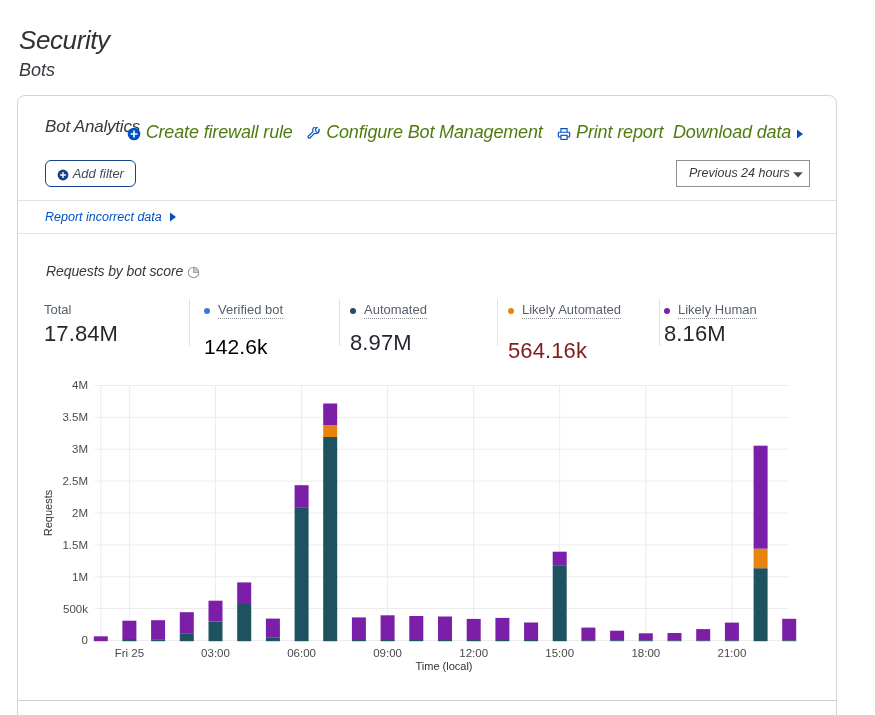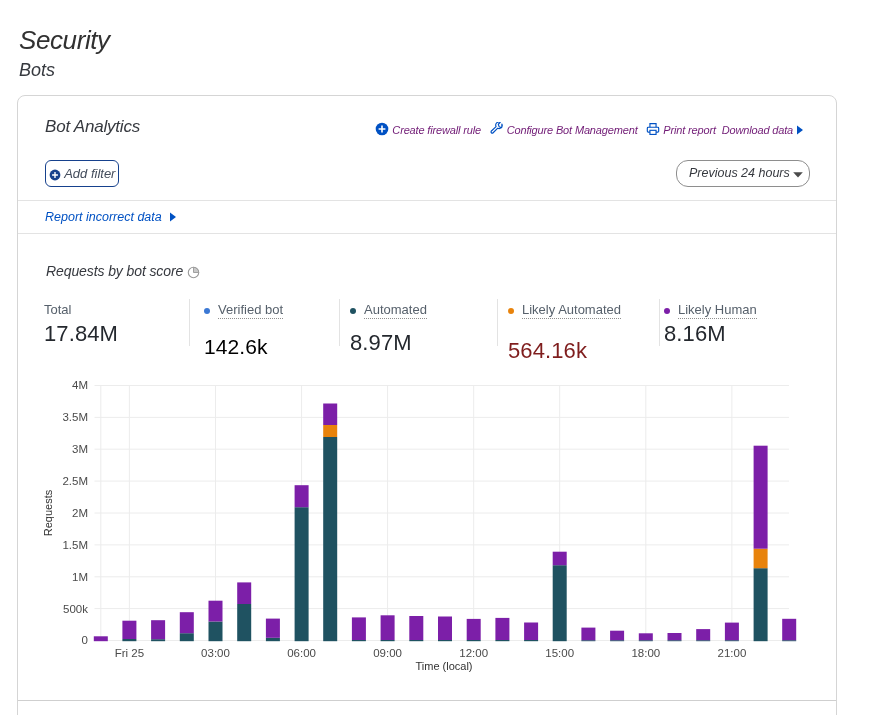--- a/index.html
+++ b/index.html
@@ -6,42 +6,42 @@
 .abs { position:absolute;font-style:italic; }
 </style></head>
 <body>
 <div class="abs" style="left:19px;top:25px;font-size:26px;letter-spacing:-0.4px;color:#313131">Security</div>
 <div class="abs" style="left:19px;top:60px;font-size:18px;color:#36393f">Bots</div>
 
 <div class="abs" style="left:17px;top:95px;width:820px;height:900px;border:1px solid #d5d5d5;border-radius:8px"></div>
 
 <div class="abs" style="left:45px;top:117px;font-size:17px;letter-spacing:-0.2px;color:#36393f">Bot Analytics</div>
 
-<div class="abs" style="right:71px;top:122px;text-align:right;font-size:11px;letter-spacing:-0.15px;color:#701a75;white-space:nowrap">
+<div class="abs" style="right:71px;top:122px;text-align:right;font-size:18px;letter-spacing:-0.15px;color:#4d7c0f;white-space:nowrap">
   <svg width="14" height="14" viewBox="0 0 14 14" style="vertical-align:-2.5px">
       <circle cx="7" cy="7" r="6.3" fill="#0051c3"></circle>
       <path d="M7 3.6v6.8M3.6 7h6.8" stroke="#fff" stroke-width="1.6"></path>
     </svg>&nbsp;Create firewall rule&nbsp;&nbsp;&nbsp;<svg width="14" height="14" viewBox="0 0 16 16" style="vertical-align:-2.5px">
       <path d="M13.6 2.3a3.6 3.6 0 0 1-4.8 4.8L3.6 12.3a1.4 1.4 0 0 1-2-2L6.9 5.2a3.6 3.6 0 0 1 4.8-4.8L9.5 2.6l1 2.9 2.9 1z" fill="none" stroke="#0051c3" stroke-width="1.3" stroke-linejoin="round"></path>
     </svg>&nbsp;Configure Bot Management&nbsp;&nbsp;&nbsp;<svg width="14" height="14" viewBox="0 0 16 16" style="vertical-align:-2.5px">
       <path d="M4.5 6V1.8h7V6" fill="none" stroke="#0051c3" stroke-width="1.3"></path>
       <rect x="1.5" y="6" width="13" height="5.5" rx="1" fill="none" stroke="#0051c3" stroke-width="1.3"></rect>
       <rect x="4.5" y="9.5" width="7" height="4.7" fill="#fff" stroke="#0051c3" stroke-width="1.3"></rect>
     </svg>&nbsp;Print report&nbsp;&nbsp;Download data&nbsp;<svg width="8" height="10" viewBox="0 0 8 10" style="vertical-align:-1px">
       <path d="M1 0.5l6 4.5-6 4.5z" fill="#0051c3"></path>
     </svg>
 </div>
 
-<div class="abs" style="left:45px;top:160px;width:74px;height:27px;border:1px solid #16418d;border-radius:6px;
+<div class="abs" style="left:45px;top:160px;width:91px;height:27px;border:1px solid #16418d;border-radius:6px;
   font-size:13px;color:#444d5c;text-align:center;line-height:25px"><svg width="12" height="12" viewBox="0 0 14 14" style="vertical-align:-2.5px">
       <circle cx="7" cy="7" r="6.3" fill="#16418d"></circle>
       <path d="M7 3.6v6.8M3.6 7h6.8" stroke="#fff" stroke-width="1.6"></path>
     </svg>&nbsp;Add filter</div>
 
-<div class="abs" style="left:676px;top:160px;width:134px;height:27px;border:1px solid #8e8e8e;border-radius:12px;
+<div class="abs" style="left:676px;top:160px;width:134px;height:27px;border:1px solid #8e8e8e;border-radius:0;
   font-size:12.5px;color:#36393f;line-height:25px;padding-left:12px">Previous 24 hours
   <span style="position:absolute;right:6px;top:11px;line-height:0">
       <svg width="10" height="5.5" viewBox="0 0 10 5.5" style="display:block">
         <path d="M0.2 0.3h9.6L5 5.4z" fill="#4a4a4a"></path>
       </svg>
     </span></div>
 
 <div class="abs" style="left:18px;top:200px;width:818px;height:1px;background:#e3e3e3"></div>
 <div class="abs" style="left:45px;top:210px;font-size:12.5px;color:#0051c3">Report incorrect data&nbsp;&nbsp;<svg width="8" height="10" viewBox="0 0 8 10" style="vertical-align:-1px">
       <path d="M1 0.5l6 4.5-6 4.5z" fill="#0051c3"></path>

